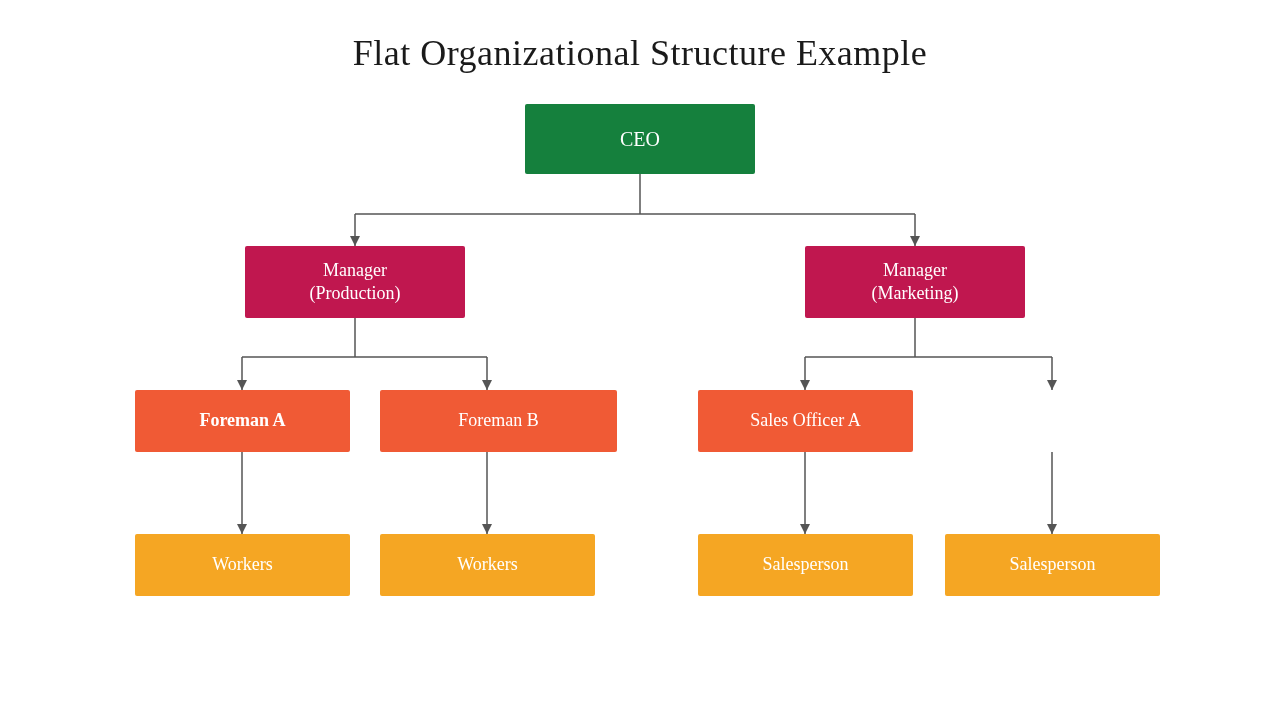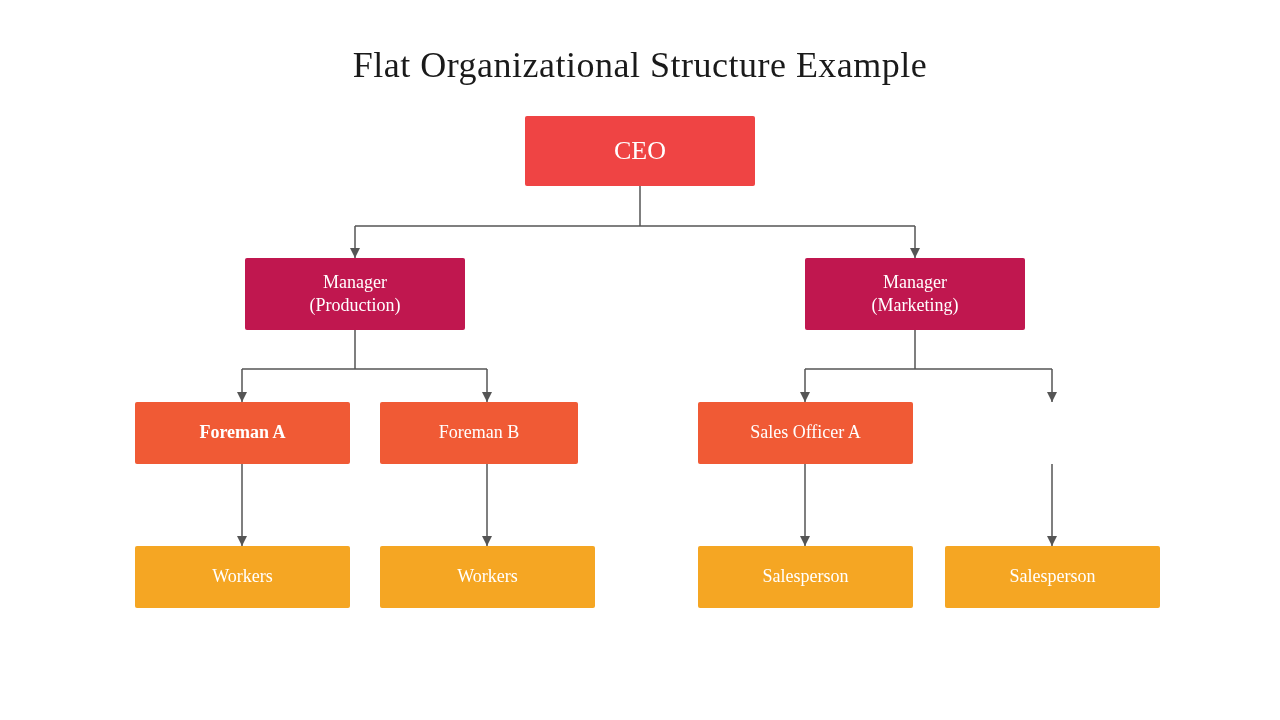--- a/index.html
+++ b/index.html
@@ -11,21 +11,21 @@
       overflow: hidden;
       display: flex;
       flex-direction: column;
       align-items: center;
     }
 
     .page-title {
       font-size: 36px;
       font-weight: normal;
       color: #1a1a1a;
-      margin-top: 44px;
+      margin-top: 32px;
       margin-bottom: 20px;
       letter-spacing: 0.5px;
     }
 
     
     .chart-wrapper {
       position: relative;
       width: 1180px;
       height: 590px;
       margin: 0 auto;
@@ -92,37 +92,37 @@
     <line x1="437" y1="358" x2="437" y2="440" stroke="#555" stroke-width="1.5"></line>
     <polygon points="437,440 432,430 442,430" fill="#555"></polygon>
 
     <line x1="755" y1="358" x2="755" y2="440" stroke="#555" stroke-width="1.5"></line>
     <polygon points="755,440 750,430 760,430" fill="#555"></polygon>
 
     <line x1="1002" y1="358" x2="1002" y2="440" stroke="#555" stroke-width="1.5"></line>
     <polygon points="1002,440 997,430 1007,430" fill="#555"></polygon>
   </svg>
 
-  <div class="abs-node" style="left:475px; top:10px; width:230px; height:70px; background:#ef4444; font-size:26px;">
+  <div class="abs-node" style="left:475px; top:10px; width:230px; height:70px; background:#15803d; font-size:20px;">
     <span>CEO</span>
   </div>
 
   <div class="abs-node" style="left:195px; top:152px; width:220px; height:72px; background:#c0174f; font-size:18px;">
     <span>Manager<br>(Production)</span>
   </div>
 
   <div class="abs-node" style="left:755px; top:152px; width:220px; height:72px; background:#c0174f; font-size:18px;">
     <span>Manager<br>(Marketing)</span>
   </div>
 
   <div class="abs-node" style="left:85px; top:296px; width:215px; height:62px; background:#f05a35; font-size:18px;font-weight:bold;">
     <span>Foreman A</span>
   </div>
 
-  <div class="abs-node" style="left:330px; top:296px; width:198px; height:62px; background:#f05a35; font-size:18px;">
+  <div class="abs-node" style="left:330px; top:296px; width:237px; height:62px; background:#f05a35; font-size:18px;">
     <span>Foreman B</span>
   </div>
 
   <div class="abs-node" style="left:648px; top:296px; width:215px; height:62px; background:#f05a35; font-size:18px;align-items:center;">
     <span>Sales Officer A</span>
   </div>
 
 
   <div class="abs-node" style="left:85px; top:440px; width:215px; height:62px; background:#f5a623; font-size:18px;">
     <span>Workers</span>

